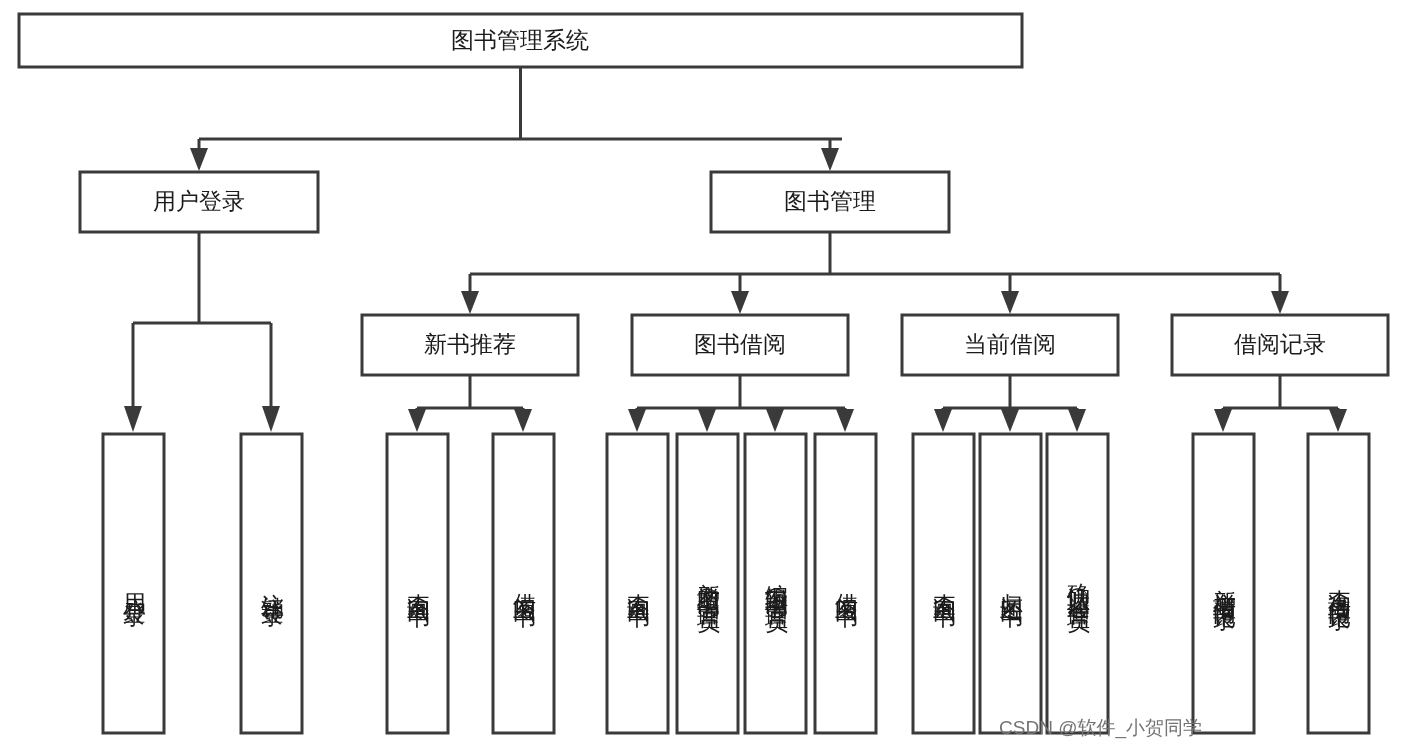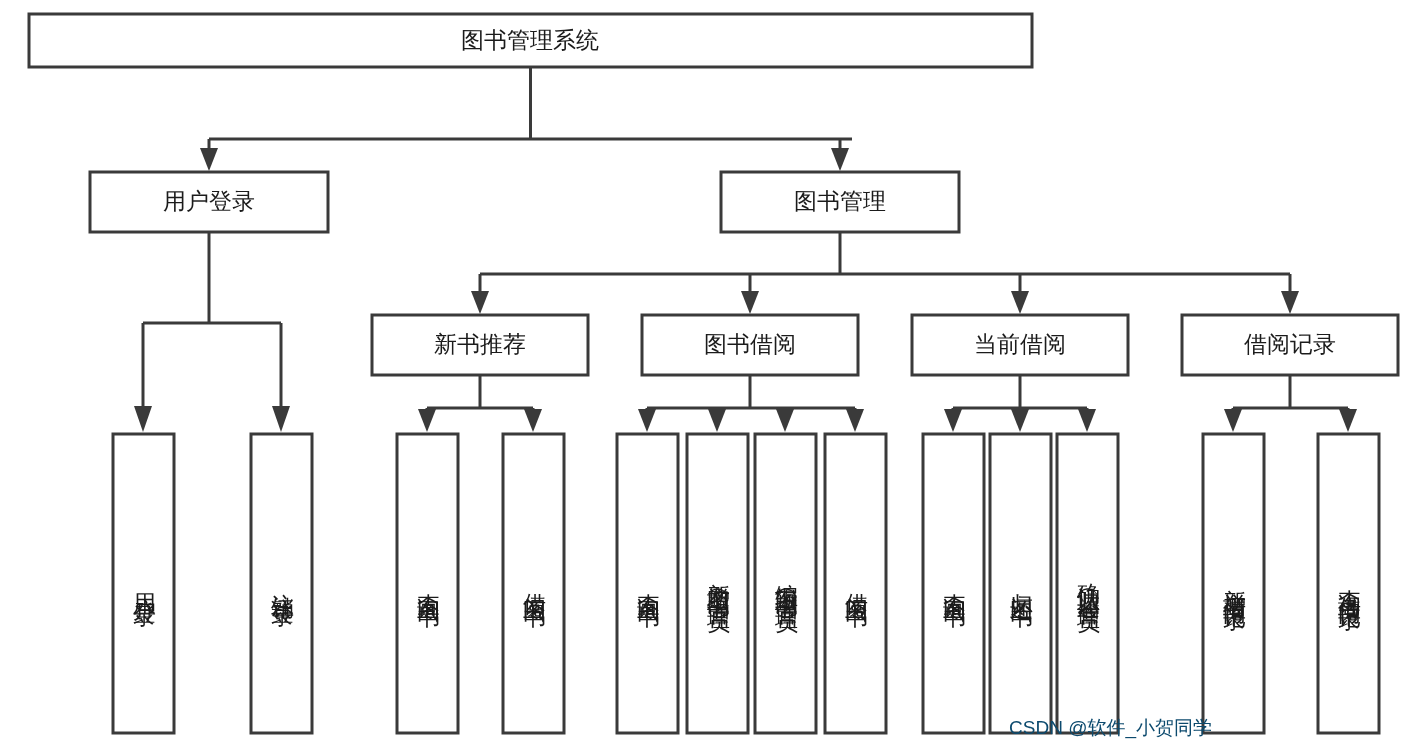--- a/index.html
+++ b/index.html
@@ -11,21 +11,20 @@
     width: 1405px;
     height: 747px;
     font-family: "Liberation Sans", "DejaVu Sans", sans-serif;
     overflow: hidden;
     position: relative;
   }
   #diagram-root {
     position: relative;
     width: 1215px;
     height: 747px;
-    padding-left: 10px;
   }
   svg.diagram {
     display: block;
     width: 1405px;
     height: 747px;
   }
   .node-rect {
     fill: #ffffff;
     stroke: #3a3a3a;
     stroke-width: 3;
@@ -55,21 +54,21 @@
   .arrow-head {
     fill: #3a3a3a;
     stroke: none;
   }
   .watermark {
     position: absolute;
     right: 13px;
     bottom: 6px;
     font-family: "Liberation Sans", "DejaVu Sans", sans-serif;
     font-size: 19px;
-    color: #0c4a6e;
+    color: #737373;
     white-space: nowrap;
     pointer-events: none;
     user-select: none;
   }
 </style>
 </head>
 <body>
 
 <div id="diagram-root">
 

